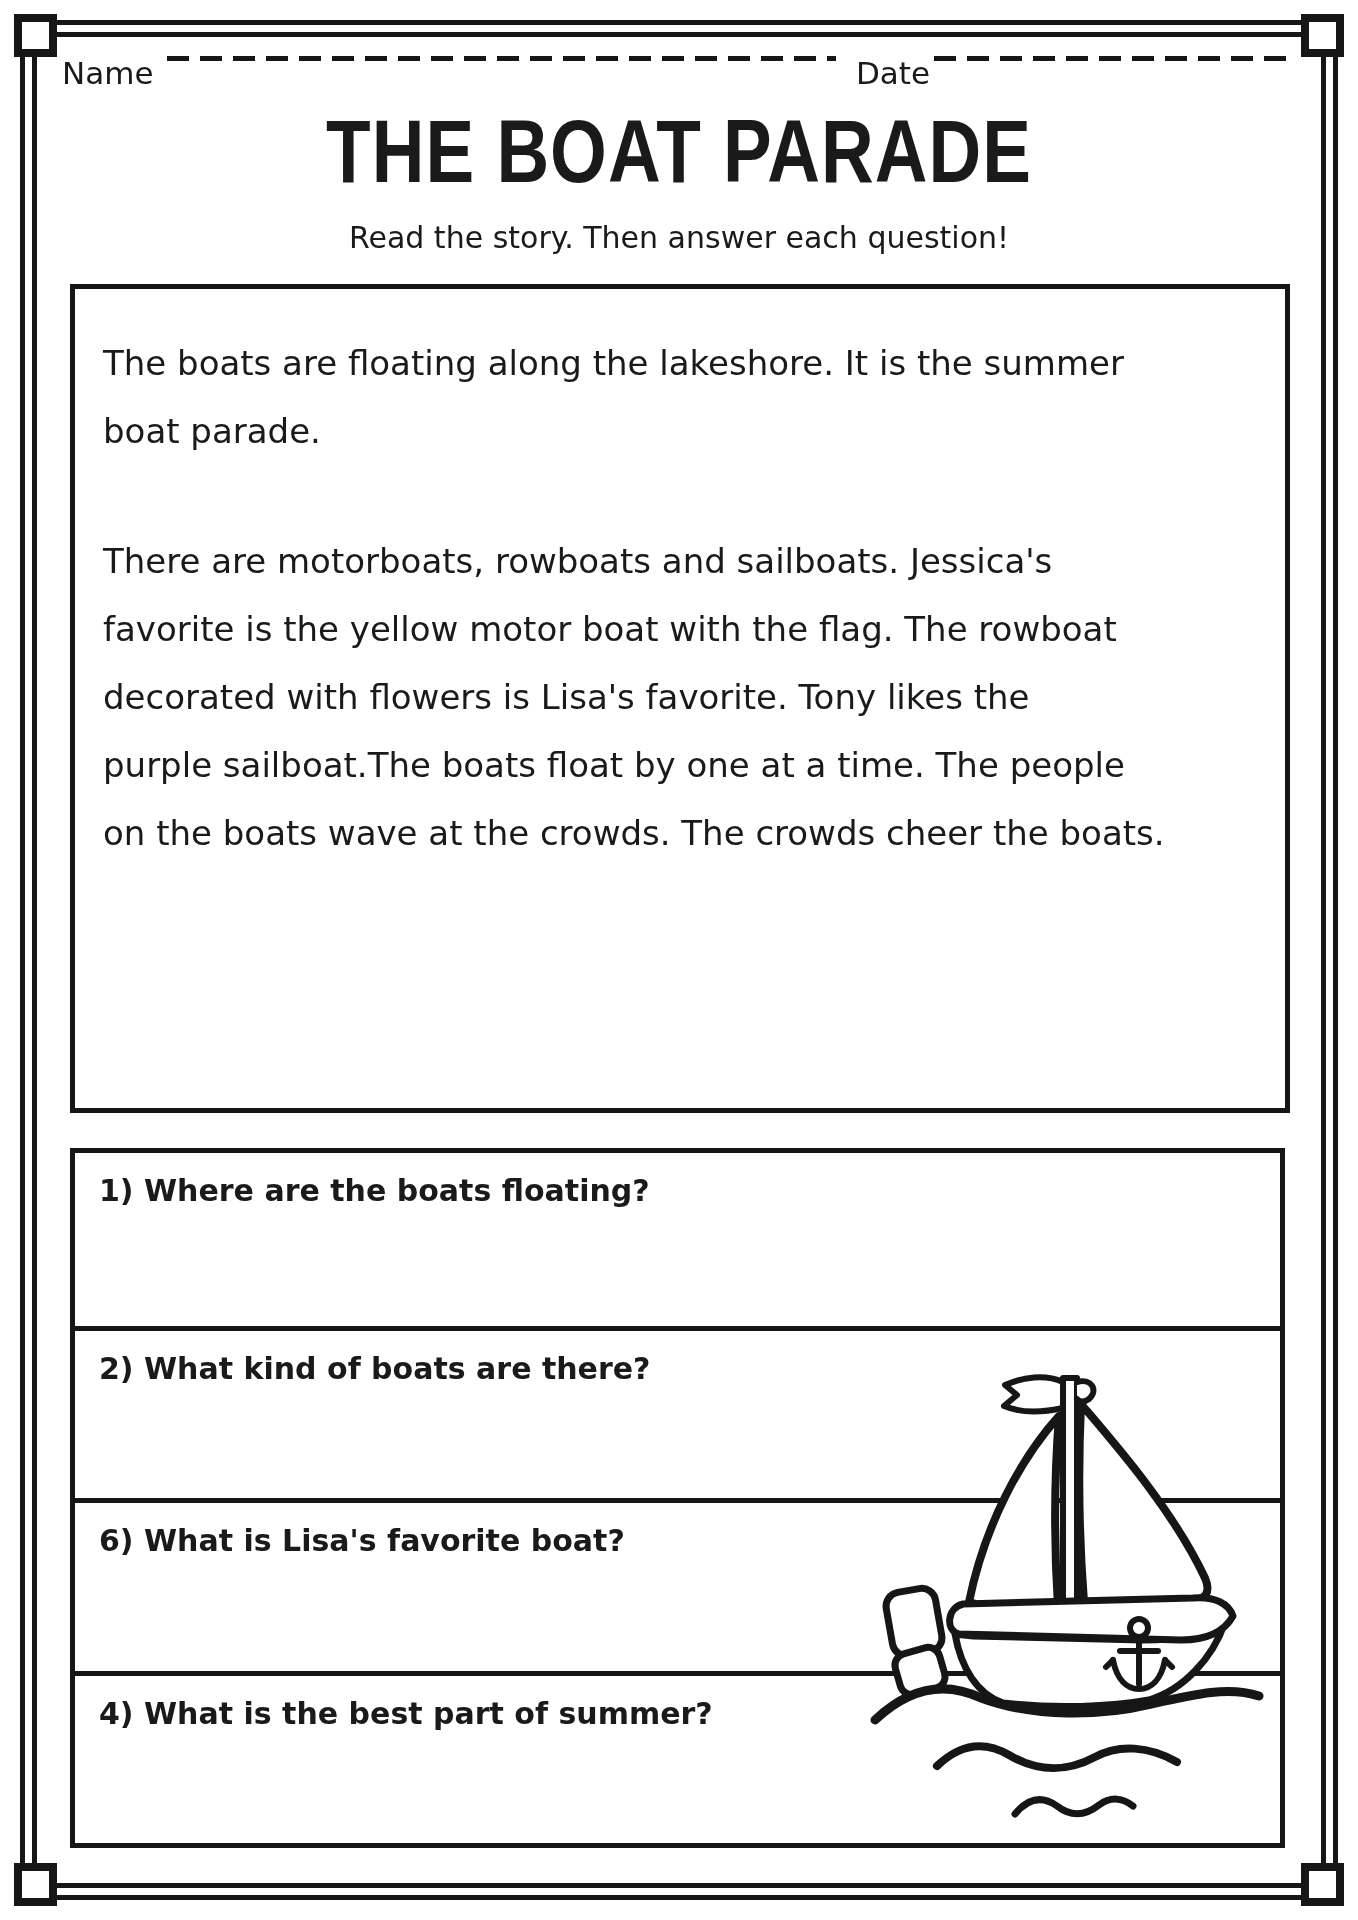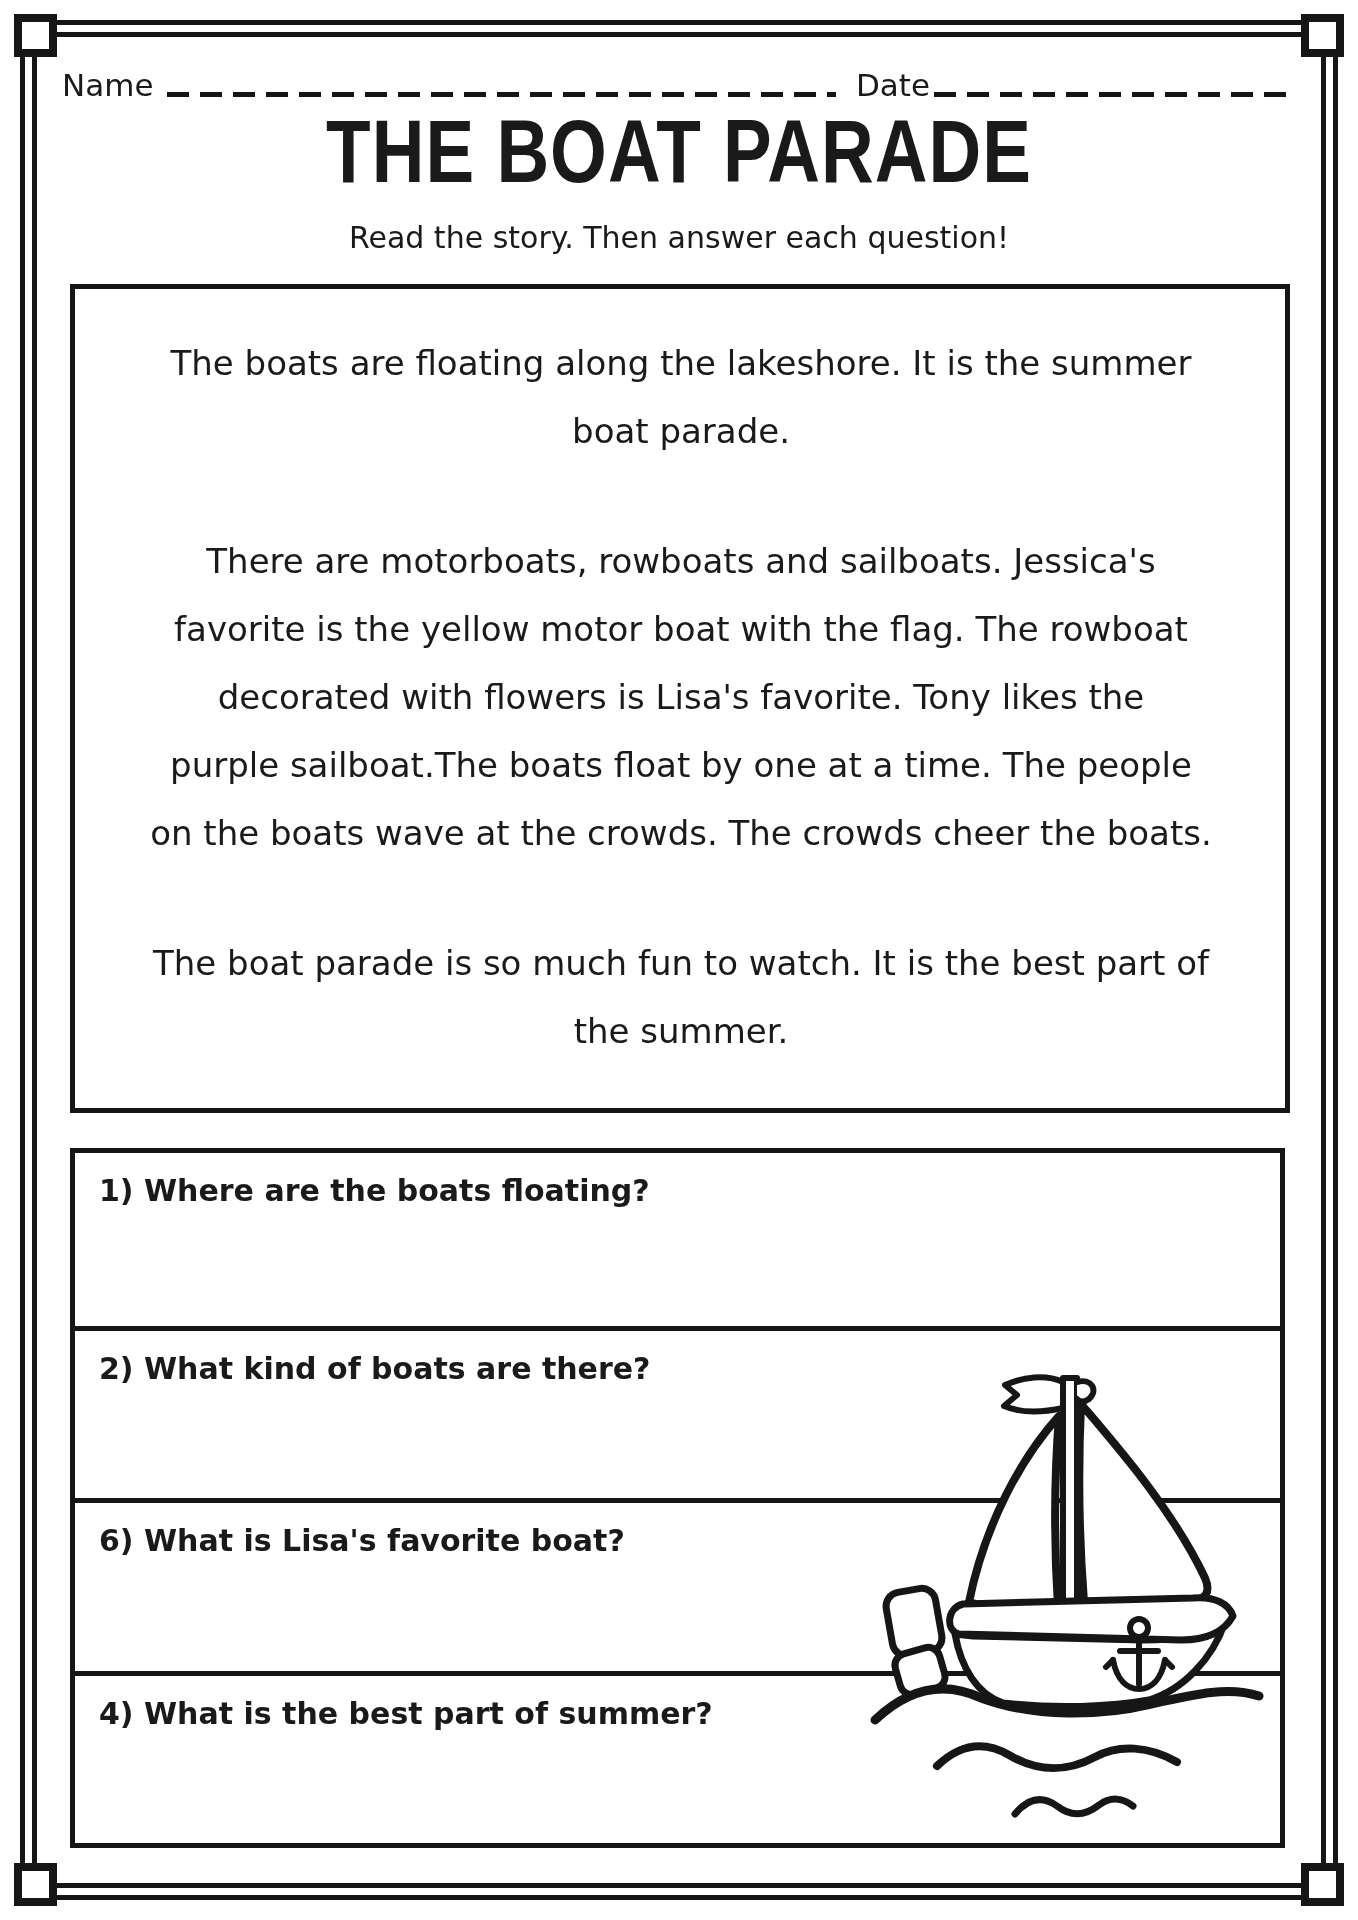--- a/index.html
+++ b/index.html
@@ -9,37 +9,37 @@
   }
   
   .frame-outer{position:absolute;left:20px;top:20px;right:20px;bottom:20px;border:5px solid #161616;}
   .frame-inner{position:absolute;left:32px;top:32px;right:32px;bottom:32px;border:5px solid #161616;}
   .corner{position:absolute;width:27px;height:27px;background:#fff;border:8px solid #161616;z-index:3;}
   .corner.tl{left:14px;top:14px;}
   .corner.tr{right:14px;top:14px;}
   .corner.bl{left:14px;bottom:14px;}
   .corner.br{right:14px;bottom:14px;}
   
-  .header{position:absolute;left:62px;top:56px;right:72px;height:46px;display:flex;align-items:flex-end;z-index:4;}
+  .header{position:absolute;left:62px;top:56px;right:72px;height:46px;display:flex;z-index:4;}
   .hdr-label{font-size:31px;line-height:1.1;font-weight:500;}
   .dash-line{height:5px;background:repeating-linear-gradient(90deg,#161616 0 22px,transparent 22px 33px);margin:0 0 5px 14px;}
   .dash-line.name{flex:1 1 auto;}
   .dash-line.date{flex:0 0 352px;margin-left:4px;}
   .date-label{margin-left:20px;}
   
   .title{
     position:absolute;top:100px;left:0;width:100%;text-align:center;
     font-family:"Liberation Sans",sans-serif;font-weight:800;font-size:73px;
     letter-spacing:1px;transform:scaleY(1.22);transform-origin:center top;z-index:4;
   }
   .subtitle{position:absolute;top:220px;left:0;width:100%;text-align:center;font-size:30px;font-weight:normal;z-index:4;}
   
   .story-box{
     position:absolute;left:70px;top:284px;width:1220px;height:829px;box-sizing:border-box;
-    border:5px solid #161616;padding:40px 26px 0 28px;background:#fff;z-index:4;text-align:center;
+    border:5px solid #161616;padding:40px 26px 0 28px;background:#fff;z-index:4;
   }
   .story-p{font-size:34px;line-height:68px;white-space:pre-line;margin:0 0 62px 0;}
   
   .questions-box{
     position:absolute;left:70px;top:1148px;width:1215px;height:700px;box-sizing:border-box;
     border:5px solid #161616;display:grid;grid-template-rows:repeat(4,1fr);z-index:1;background:#fff;
   }
   .q-row{border-top:5px solid #161616;box-sizing:border-box;position:relative;}
   .q-row:first-child{border-top:none;}
   .q-label{padding:20px 0 0 24px;font-size:30px;font-weight:bold;}
@@ -70,22 +70,20 @@
   <div class="subtitle">Read the story. Then answer each question!</div>
 
   <div class="story-box">
     <p class="story-p">The boats are floating along the lakeshore. It is the summer
 boat parade.</p>
     <p class="story-p">There are motorboats, rowboats and sailboats. Jessica's
 favorite is the yellow motor boat with the flag. The rowboat
 decorated with flowers is Lisa's favorite. Tony likes the
 purple sailboat.The boats float by one at a time. The people
 on the boats wave at the crowds. The crowds cheer the boats.</p>
-    <p class="story-p">The boat parade is so much fun to watch. It is the best part of
-the summer.</p>
   </div>
 
   <div class="questions-box">
     <div class="q-row">
       <div class="q-label">1) Where are the boats floating?</div>
       <div class="answer-space"></div>
     </div>
     <div class="q-row">
       <div class="q-label">2) What kind of boats are there?</div>
       <div class="answer-space"></div>

